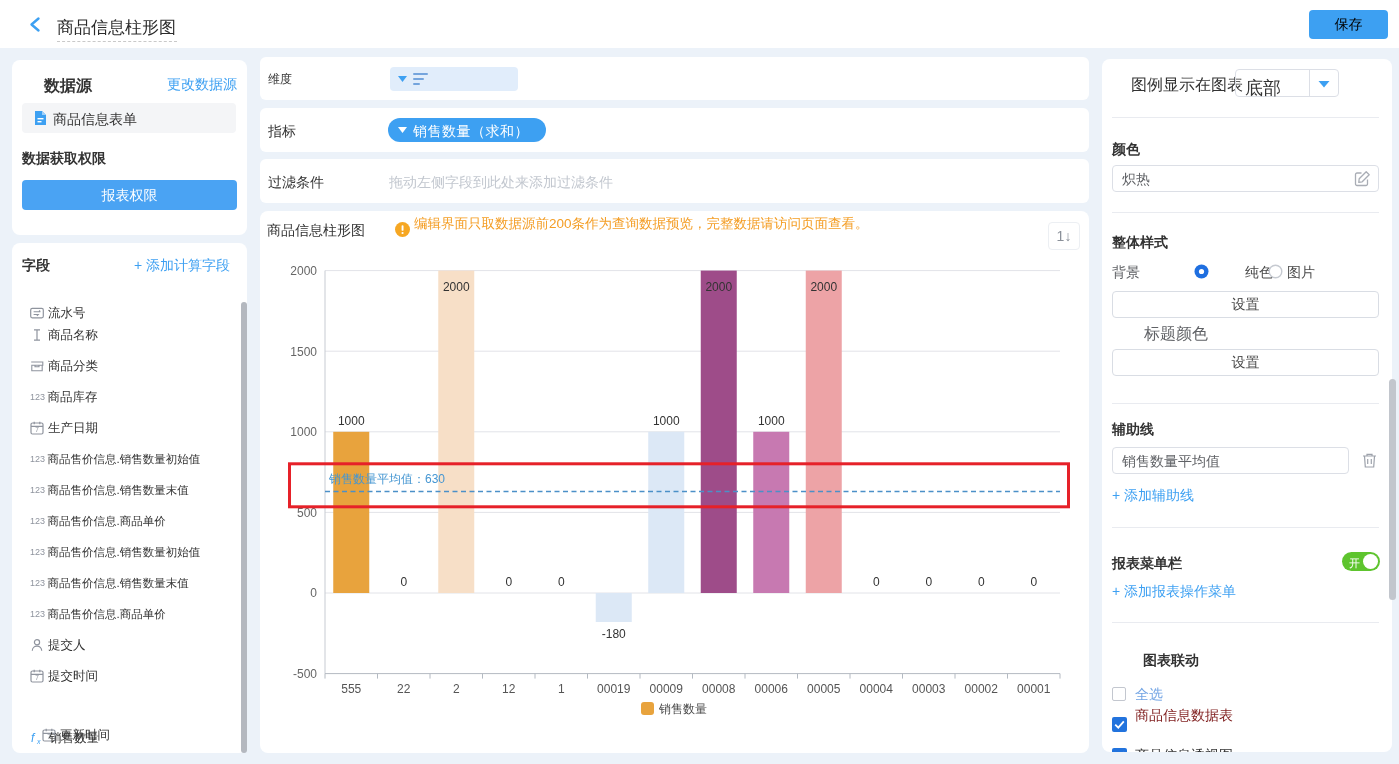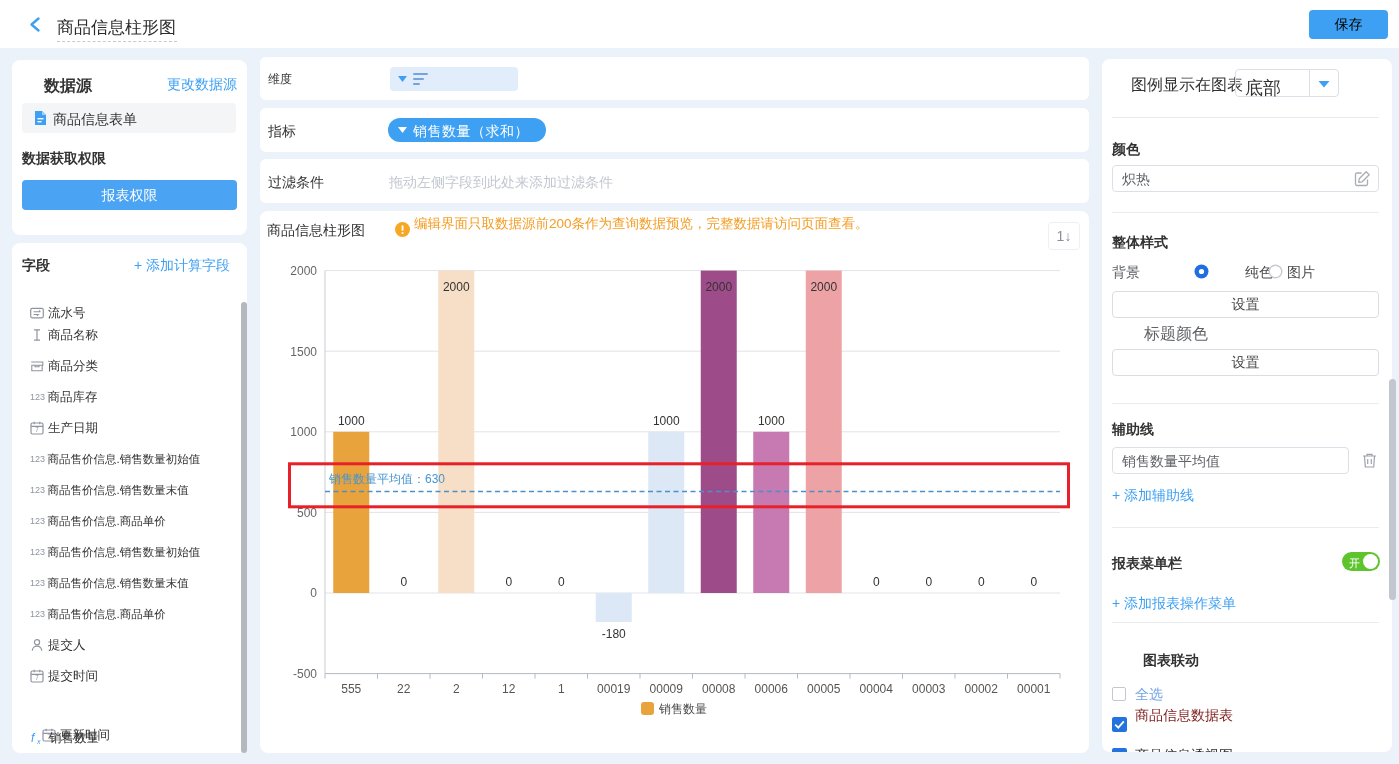--- a/index.html
+++ b/index.html
@@ -237,21 +237,21 @@
 <div class="abs" style="left:20px;top:394px;font-size:14px;color:#606266;">销售数量平均值</div>
 <svg class="abs" style="left:259px;top:393px;" width="17" height="17" viewBox="0 0 17 17">
       <path d="M2 4h13M6 4V2.3h5V4M3.5 4l0.8 11h8.4L13.5 4M6.7 7v5M10.3 7v5" fill="none" stroke="#9da2ab" stroke-width="1.2"></path>
     </svg>
 <div class="abs" style="left:10px;top:428px;font-size:14px;color:#3da0f2;">+ 添加辅助线</div>
 <div class="divid" style="left:10px;top:468px;width:267px;"></div>
 <div class="abs bold" style="left:10px;top:496px;font-size:14px;">报表菜单栏</div>
 <div class="abs" style="left:240px;top:493px;width:38px;height:19px;background:#5ec42e;border-radius:9.5px;"></div>
 <div class="abs" style="left:247px;top:497px;font-size:11px;color:#fff;">开</div>
 <div class="abs" style="left:261px;top:495px;width:15px;height:15px;background:#fff;border-radius:50%;"></div>
-<div class="abs" style="left:10px;top:524px;font-size:14px;color:#3da0f2;margin-top:12px;">+ 添加报表操作菜单</div>
+<div class="abs" style="left:10px;top:524px;font-size:14px;color:#3da0f2;">+ 添加报表操作菜单</div>
 <div class="divid" style="left:10px;top:563px;width:267px;"></div>
 <div class="abs bold" style="left:10px;top:593px;font-size:14px;padding-left:31px;">图表联动</div>
 <div class="abs" style="left:10px;top:628px;width:14px;height:14px;border:1.5px solid #c3c7cf;border-radius:2px;background:#fff;"></div>
 <div class="abs" style="left:33px;top:627px;font-size:14px;color:#72a4e4;">全选</div>
 <svg class="abs" style="left:10px;top:658px;" width="15" height="15">
       <rect x="0" y="0" width="15" height="15" rx="2" fill="#2273dd"></rect>
       <polyline points="3.2,7.6 6.3,10.6 11.8,4.4" fill="none" stroke="#fff" stroke-width="1.8"></polyline>
     </svg>
 <div class="abs" style="left:33px;top:648px;font-size:14px;color:#7f1d1d;">商品信息数据表</div>
 <svg class="abs" style="left:10px;top:689px;" width="15" height="15">

